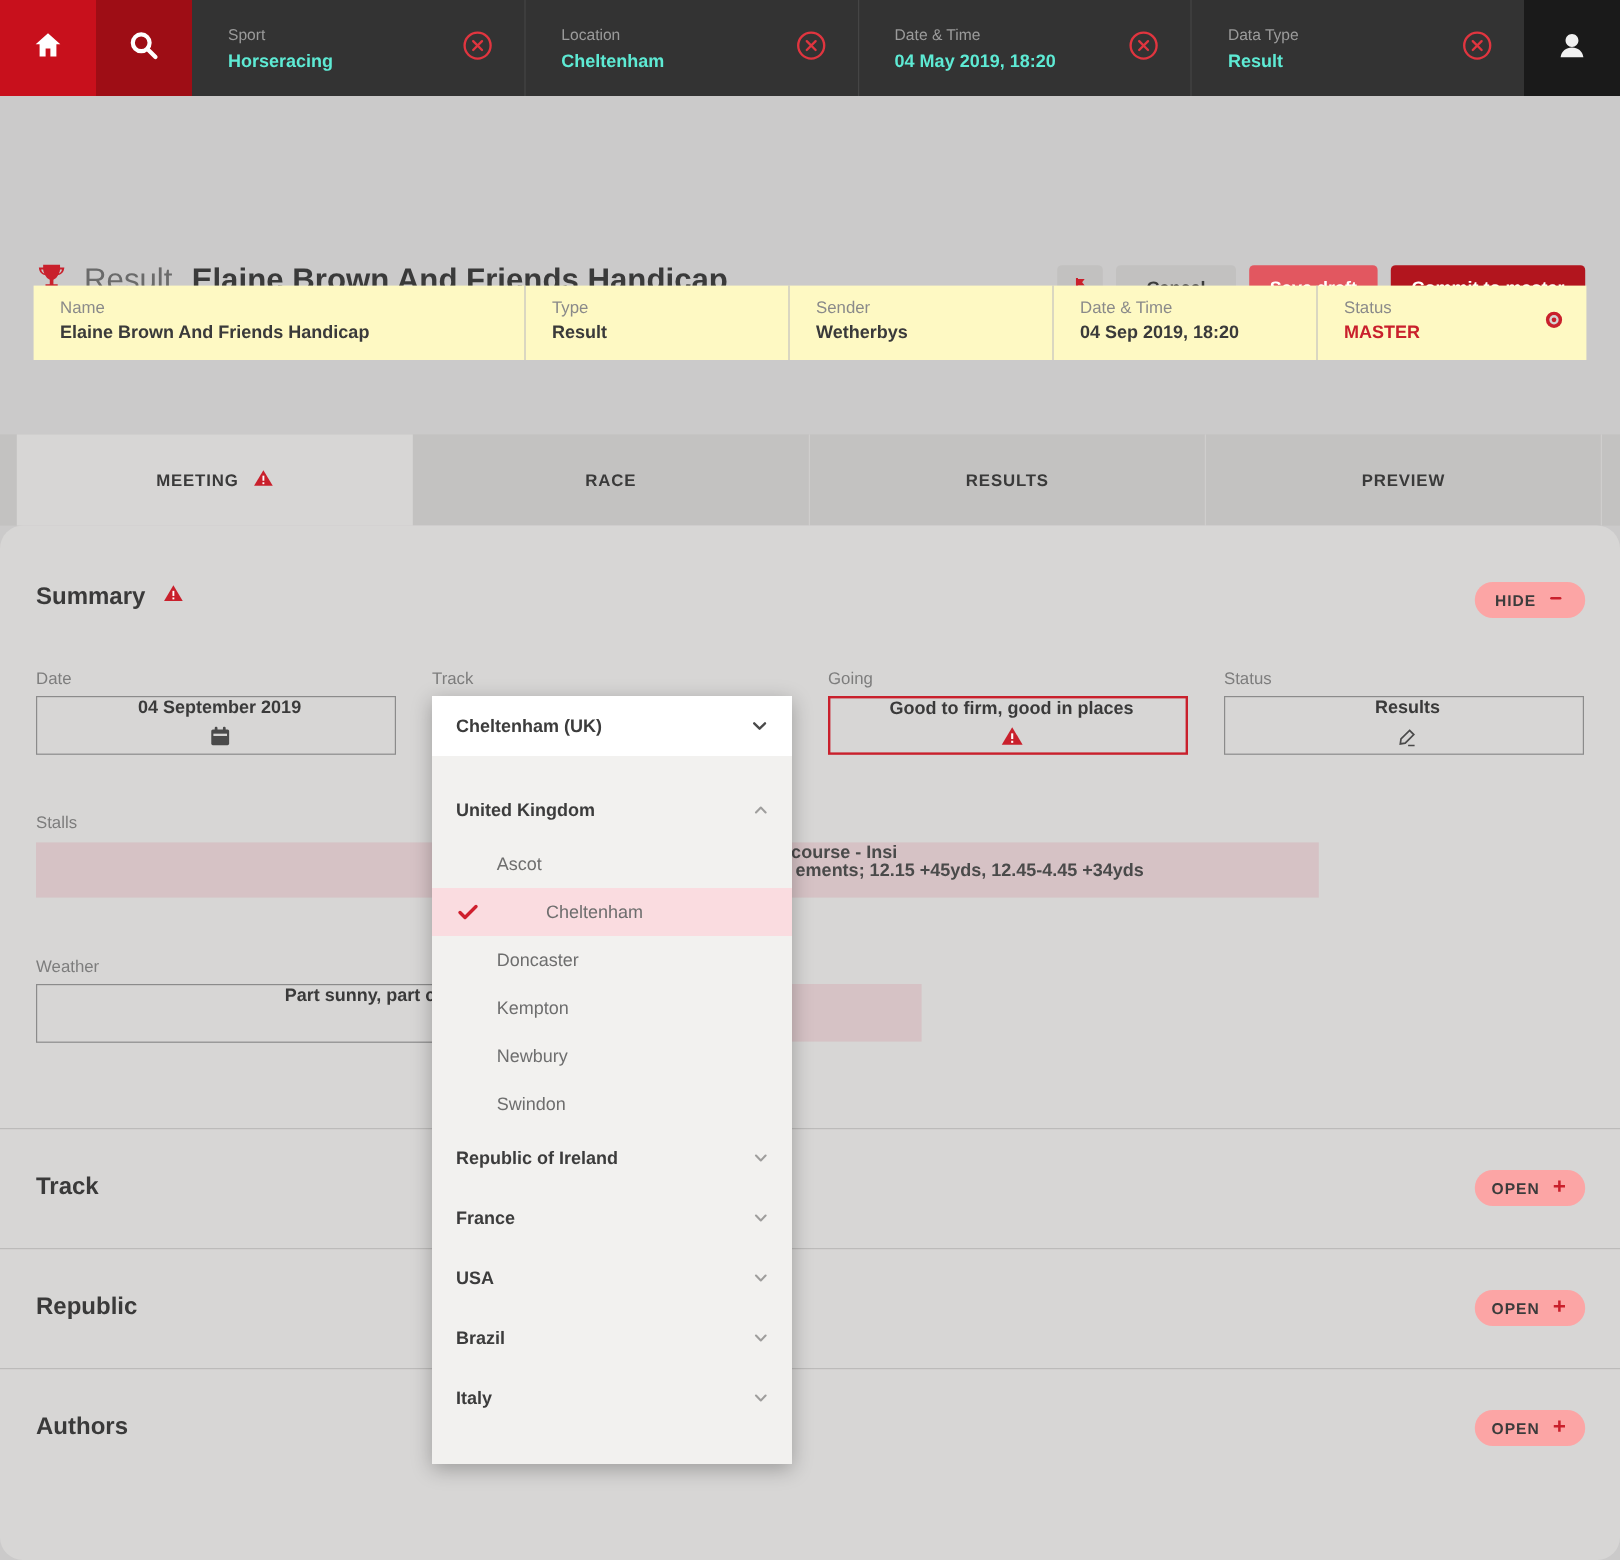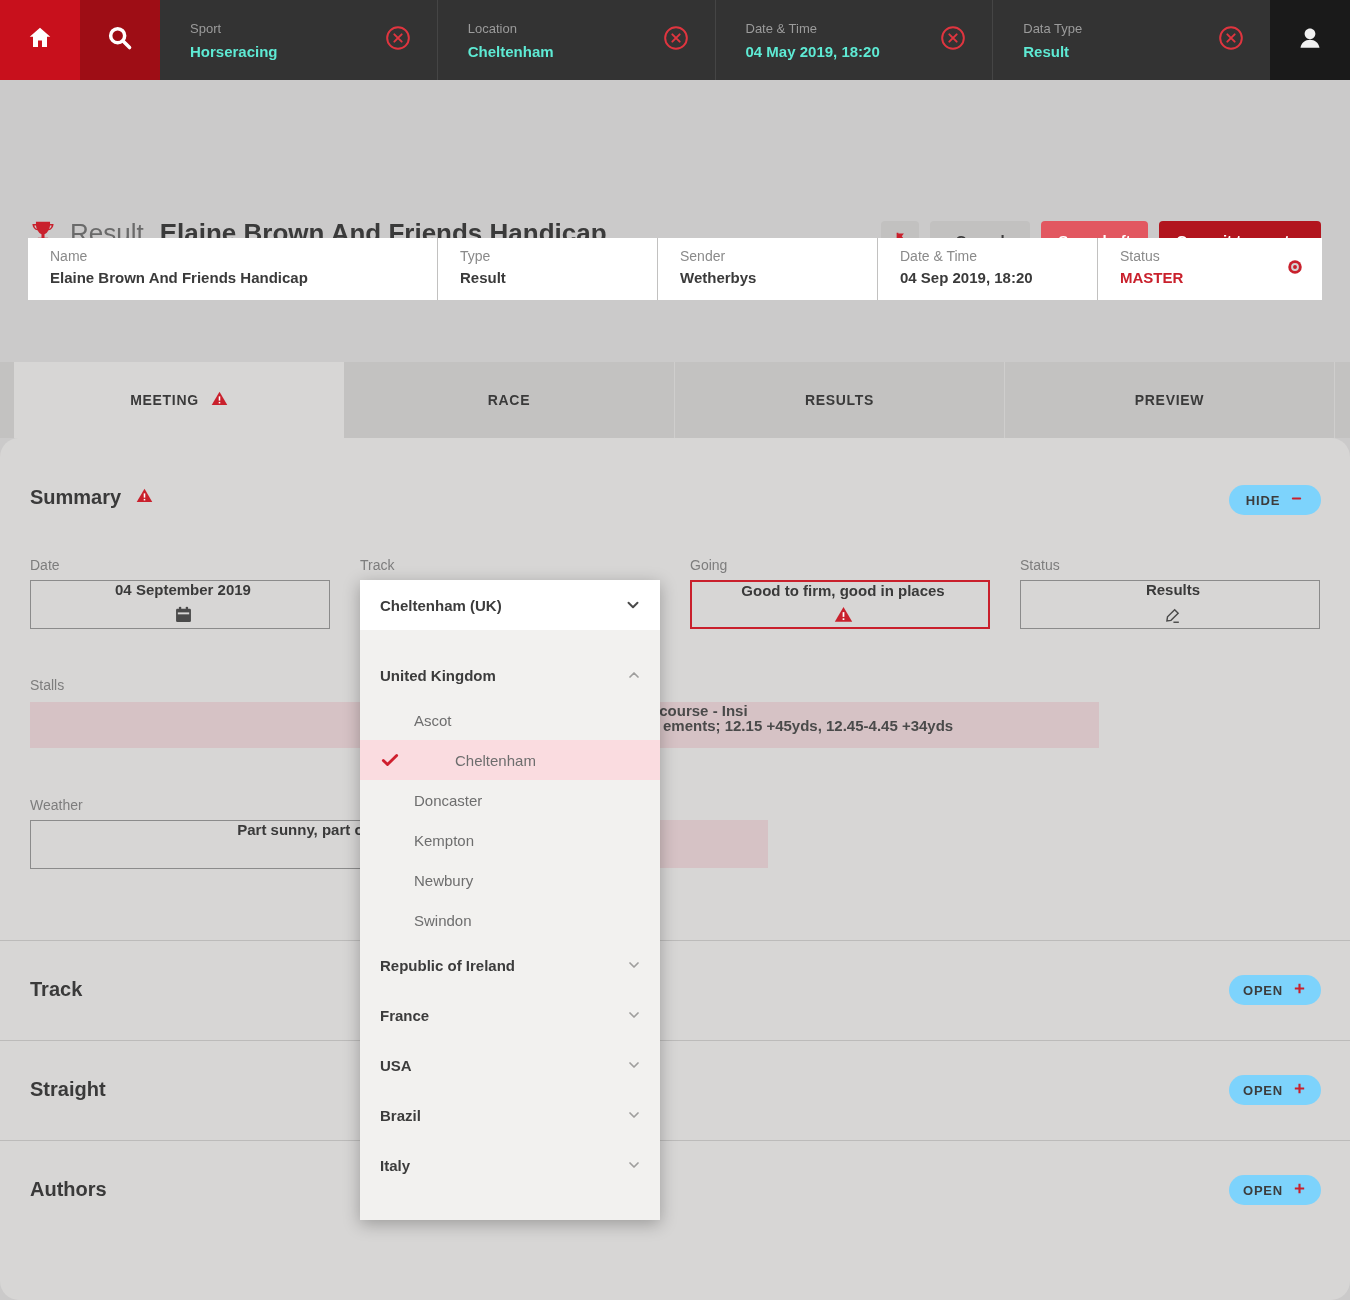--- a/index.html
+++ b/index.html
@@ -27,42 +27,42 @@
   .page-title { font-size:26px; font-weight:bold; color:#3a3a3a; margin-left:16px; }
   .actions { position:absolute; right:29px; top:141px; display:flex; gap:11px; }
   .btn { height:38px; border:none; border-radius:4px; display:flex; align-items:center; justify-content:center;
          font-family:"Liberation Sans", sans-serif; font-weight:bold; font-size:15px; cursor:pointer; }
   .btn-flag { width:38px; background:#c2c1c0; }
   .btn-cancel { width:100px; background:#c2c1c0; color:#3c3c3c; }
   .btn-save { width:107px; background:#e25760; color:#ffffff; }
   .btn-commit { width:162px; background:#b2151e; color:#ffffff; }
 
   
-  .info-bar { position:absolute; left:28px; top:238px; width:1294px; height:62px; background:#ffffff; display:flex; }
+  .info-bar { position:absolute; left:28px; top:238px; width:1294px; height:62px; background:#fef9c3; display:flex; }
   .info-col { position:relative; padding:10px 0 0 22px; border-left:1px solid #c2c1c0; }
   .info-col:first-child { border-left:none; }
   .info-col-0 { width:409px; } .info-col-1,.info-col-2,.info-col-3 { width:220px; } .info-col-4 { width:225px; }
   .info-label { font-size:14px; color:#8a8a8a; margin-bottom:5px; }
   .info-value { font-size:15px; font-weight:bold; color:#3a3a3a; }
   .info-value.master { color:#c9202c; }
   .target-ico { position:absolute; right:18px; top:50%; transform:translateY(-50%); }
 
   
   .tabs { position:absolute; top:362px; left:0; width:1350px; height:76px; background:#c3c2c1; display:flex; }
   .tab-filler-l { width:14px; } .tab-filler-r { flex:1; border-left:1px solid #cfcecd; }
   .tab { width:330px; display:flex; align-items:center; justify-content:center; gap:12px;
          font-size:14px; font-weight:bold; color:#3a3a3a; letter-spacing:0.7px; cursor:pointer; }
   .tab.t2, .tab.t3 { border-left:1px solid #cfcecd; }
   .tab.active { background:#d7d6d5; border-left:none; }
 
   
   .content { position:absolute; top:438px; left:0; width:1350px; height:862px; background:#d7d6d5;border-radius:19px; }
   .section-heading { position:absolute; left:30px; font-size:20px; font-weight:bold; color:#3a3a3a;
                      display:flex; align-items:center; gap:15px; }
-  .pill { position:absolute; left:1229px; width:92px; height:30px; border-radius:15px; background:#7dd3fc;
+  .pill { position:absolute; left:1229px; width:92px; height:30px; border-radius:15px; background:#fca5a5;
           border:none; display:flex; align-items:center; justify-content:center; gap:9px;
           font-family:"Liberation Sans", sans-serif; font-size:13px; font-weight:bold; letter-spacing:0.8px;
           color:#3c3c3c; cursor:pointer; }
 
   .field-label { position:absolute; font-size:14px; color:#7d7d7d; }
   .field { position:absolute; height:49px; border:1px solid #8b8b8b; display:flex; align-items:center;
            padding:0 14px 0 20px; font-size:15px; font-weight:bold; color:#3a3a3a; cursor:pointer;flex-direction:column; }
   .field .grow { flex:1; }
   .field-going { border:2px solid #c9202c; }
   .field-stalls { height:46px; border:none; background:#d6c2c5; color:#4a4a4a; cursor:default; }
@@ -323,21 +323,21 @@
     <div class="section-heading" style="top:540px;">Track</div>
     <button class="pill" style="top:537px;">
       <span>OPEN</span>
       <span>
         <svg width="15" height="15" viewBox="0 0 24 24">
             <path fill="#c9202c" d="M10.3 4.5h3.4v5.8h5.8v3.4h-5.8v5.8h-3.4v-5.8H4.5v-3.4h5.8z"></path>
           </svg>
       </span>
     </button>
 
-    <div class="section-heading" style="top:640px;">Straight</div>
+    <div class="section-heading" style="top:640px;">Republic</div>
     <button class="pill" style="top:637px;">
       <span>OPEN</span>
       <span>
         <svg width="15" height="15" viewBox="0 0 24 24">
             <path fill="#c9202c" d="M10.3 4.5h3.4v5.8h5.8v3.4h-5.8v5.8h-3.4v-5.8H4.5v-3.4h5.8z"></path>
           </svg>
       </span>
     </button>
 
     <div class="section-heading" style="top:740px;">Authors</div>

